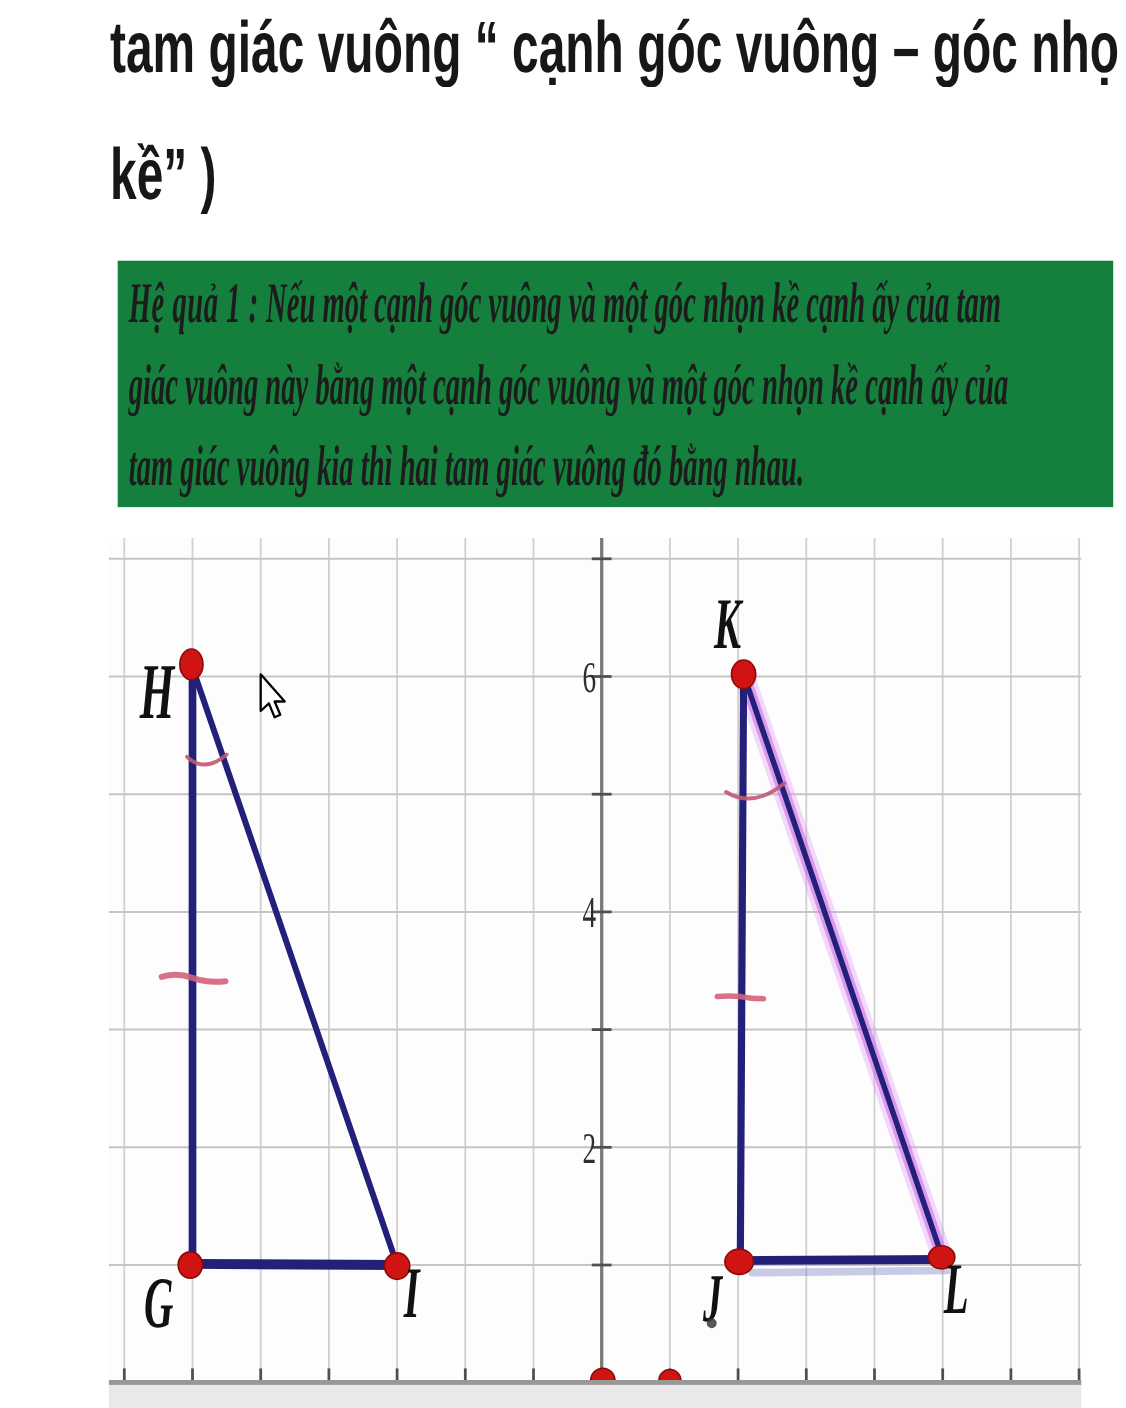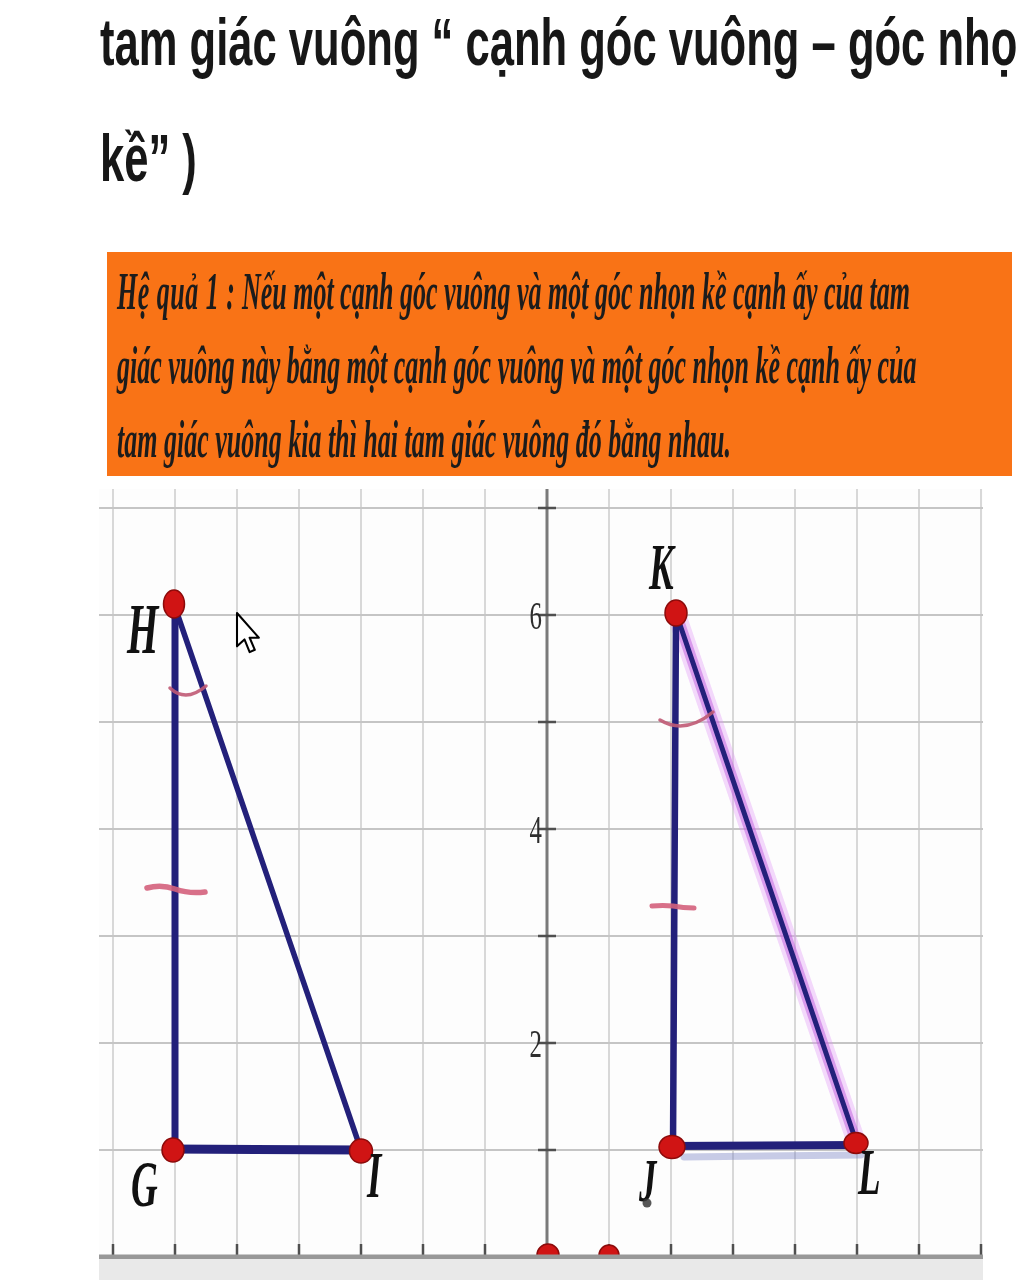--- a/index.html
+++ b/index.html
@@ -3,21 +3,21 @@
 <meta charset="utf-8">
 <style>
   html,body{margin:0;padding:0}
   body{width:1024px;height:1280px;overflow:hidden;background:#ffffff;position:relative;
        font-family:"Liberation Sans",sans-serif}
   .title-line{position:absolute;left:100px;font-weight:700;font-size:66px;color:#171717;
        white-space:nowrap;transform:scaleX(0.66);transform-origin:0 0;letter-spacing:0;
        font-family:"Liberation Sans",sans-serif}
   #title-line-1{top:4px}
   #title-line-2{top:120px}
-  .corollary-box{position:absolute;left:107px;top:252px;width:905px;height:224px;background:#f97316}
+  .corollary-box{position:absolute;left:107px;top:237px;width:905px;height:224px;background:#15803d}
   .box-line{position:absolute;left:10px;white-space:nowrap;font-family:"Liberation Serif",serif;
        font-style:italic;font-weight:700;font-size:52px;color:#1c1c1c;
        transform:scaleX(0.5);transform-origin:0 0}
   #box-line-1{top:10px}
   #box-line-2{top:84px}
   #box-line-3{top:158px}
   .box-lead{font-weight:700;letter-spacing:1px}
   #graph-svg{position:absolute;left:0;top:0}
 </style>
 </head>

